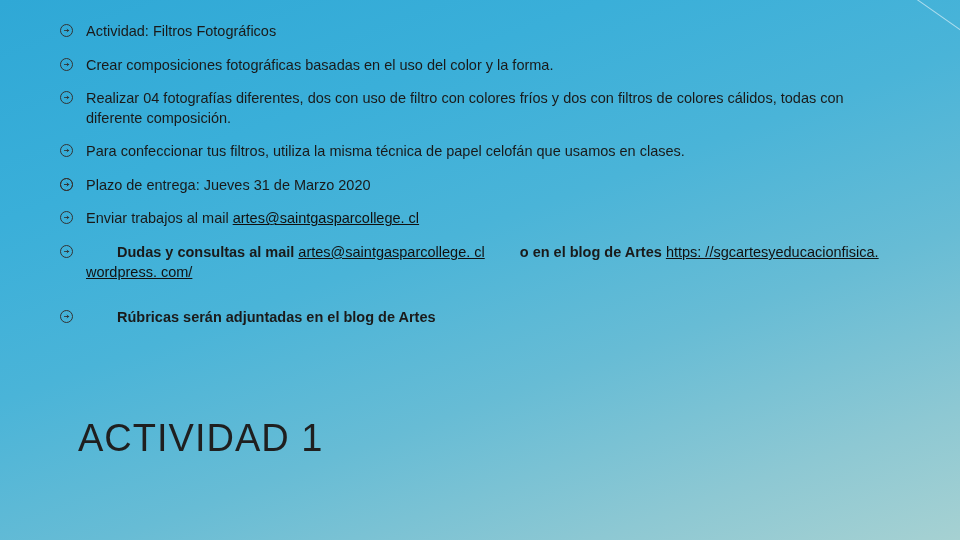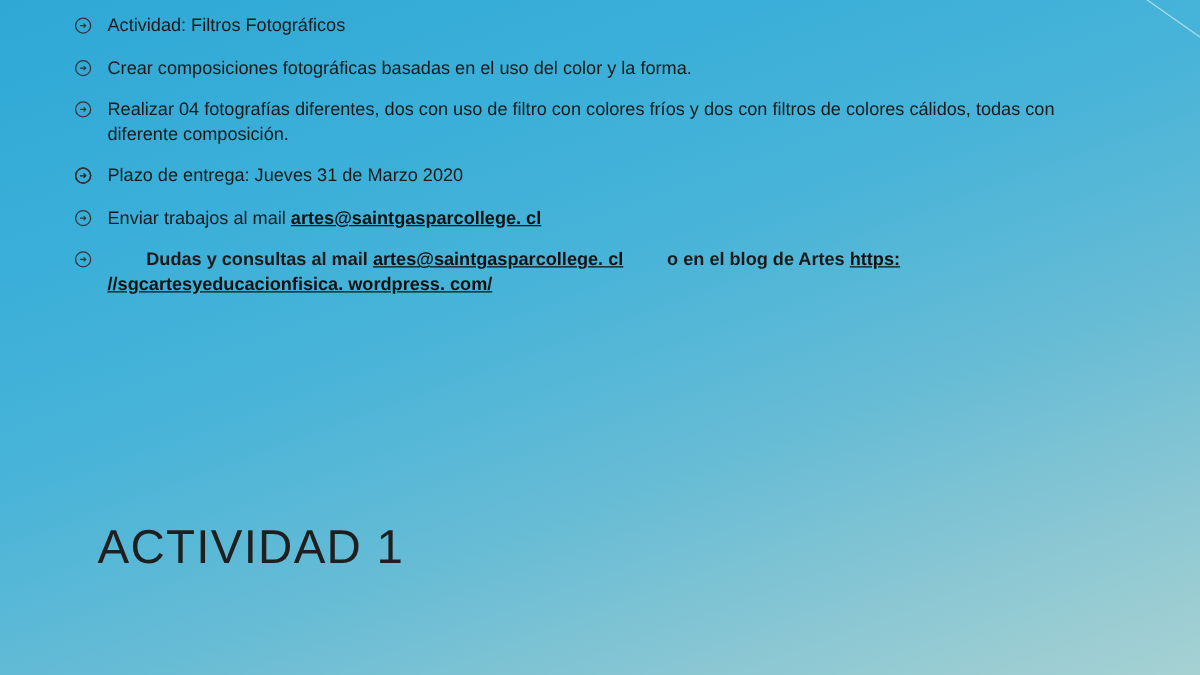--- a/index.html
+++ b/index.html
@@ -38,21 +38,21 @@
     right: -30px;
     width: 200px;
     height: 0;
     border-top: 1px solid rgba(255,255,255,0.55);
     transform: rotate(35deg);
     transform-origin: right top;
   }
   ul.bullets {
     list-style: none;
     margin: 0;
-    padding: 12px 60px 0 60px;
+    padding: 22px 60px 0 60px;
   }
   ul.bullets li {
     position: relative;
     padding-left: 26px;
     font-size: 14.5px;
     line-height: 1.35;
     color: #1a1a1a;
     margin-bottom: 14px;
   }
   ul.bullets li .bullet-icon {
@@ -65,21 +65,21 @@
     border-radius: 50%;
     box-sizing: border-box;
     display: flex;
     align-items: center;
     justify-content: center;
   }
   ul.bullets li .bullet-icon svg {
     display: block;
   }
   ul.bullets li.bold .body-text { font-weight: bold; }
-  .link-piece { text-decoration: underline; font-weight: bold; color: #111; margin-top: 16px; }
+  .link-piece { text-decoration: underline; font-weight: normal; color: #111; margin-top: 16px; }
   .bold-piece { font-weight: bold; margin-left: 31px; }
   h1.title {
     position: absolute;
     left: 60px;
     bottom: 62px;
     margin: 18px;
     font-size: 38px;
     font-weight: 400;
     letter-spacing: 1px;
     color: #1f1f1f;
@@ -104,37 +104,42 @@
         </span><span class="body-text"><span>Crear composiciones fotográficas basadas en el uso del color y la forma.</span></span></li>
       <li><span class="bullet-icon">
           <svg width="7" height="7" viewBox="0 0 10 10">
             <path d="M2 5 L8 5 M5 5 L8 5 L6 3 M8 5 L6 7" stroke="#333" stroke-width="1.2" fill="none" stroke-linecap="round" stroke-linejoin="round"></path>
           </svg>
         </span><span class="body-text"><span>Realizar 04 fotografías diferentes, dos con uso de filtro con colores fríos y dos con filtros de colores cálidos, todas con diferente composición.</span></span></li>
       <li><span class="bullet-icon">
           <svg width="7" height="7" viewBox="0 0 10 10">
             <path d="M2 5 L8 5 M5 5 L8 5 L6 3 M8 5 L6 7" stroke="#333" stroke-width="1.2" fill="none" stroke-linecap="round" stroke-linejoin="round"></path>
           </svg>
-        </span></li>
+        </span><span class="body-text"><span>Para confeccionar tus filtros, utiliza la misma técnica de papel celofán que usamos en clases.</span></span></li>
       <li><span class="bullet-icon">
           <svg width="7" height="7" viewBox="0 0 10 10">
             <path d="M2 5 L8 5 M5 5 L8 5 L6 3 M8 5 L6 7" stroke="#333" stroke-width="1.2" fill="none" stroke-linecap="round" stroke-linejoin="round"></path>
           </svg>
         </span></li>
       <li><span class="bullet-icon">
           <svg width="7" height="7" viewBox="0 0 10 10">
             <path d="M2 5 L8 5 M5 5 L8 5 L6 3 M8 5 L6 7" stroke="#333" stroke-width="1.2" fill="none" stroke-linecap="round" stroke-linejoin="round"></path>
           </svg>
         </span><span class="body-text"><span>Plazo de entrega:  Jueves 31 de Marzo 2020</span></span></li>
       <li><span class="bullet-icon">
           <svg width="7" height="7" viewBox="0 0 10 10">
             <path d="M2 5 L8 5 M5 5 L8 5 L6 3 M8 5 L6 7" stroke="#333" stroke-width="1.2" fill="none" stroke-linecap="round" stroke-linejoin="round"></path>
           </svg>
         </span><span class="body-text"><span>Enviar trabajos al mail </span><span class="link-piece">artes@saintgasparcollege. cl</span></span></li>
       <li class="bold"><span class="bullet-icon">
           <svg width="7" height="7" viewBox="0 0 10 10">
             <path d="M2 5 L8 5 M5 5 L8 5 L6 3 M8 5 L6 7" stroke="#333" stroke-width="1.2" fill="none" stroke-linecap="round" stroke-linejoin="round"></path>
           </svg>
         </span><span class="body-text"><span class="bold-piece">Dudas y consultas al mail </span><span class="link-piece">artes@saintgasparcollege. cl</span><span class="bold-piece"> o en el blog de Artes </span><span class="link-piece">https: //sgcartesyeducacionfisica. wordpress. com/</span></span></li>
+      <li style="margin-top: 26px;"><span class="bullet-icon">
+          <svg width="7" height="7" viewBox="0 0 10 10">
+            <path d="M2 5 L8 5 M5 5 L8 5 L6 3 M8 5 L6 7" stroke="#333" stroke-width="1.2" fill="none" stroke-linecap="round" stroke-linejoin="round"></path>
+          </svg>
+        </span><span class="body-text"><span class="bold-piece">Rúbricas serán adjuntadas en el blog de Artes</span></span></li>
     </ul>
 
   <h1 class="title">ACTIVIDAD 1</h1>
 </div>
 
 </body></html>

